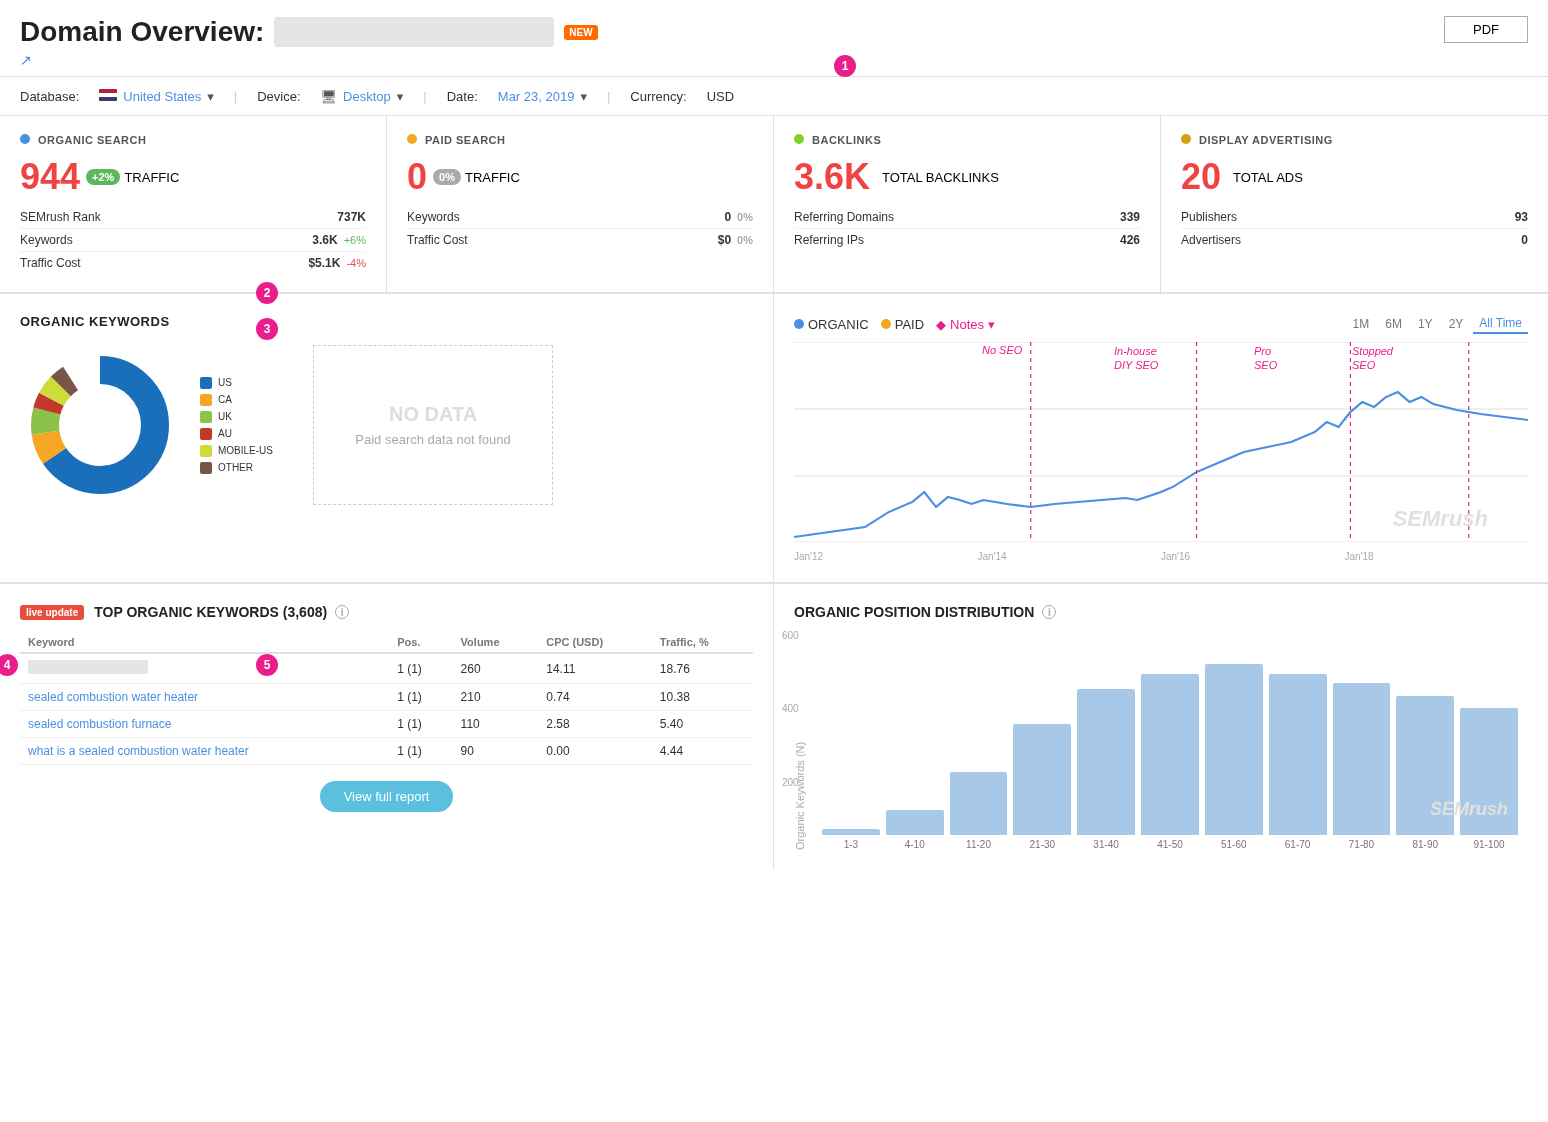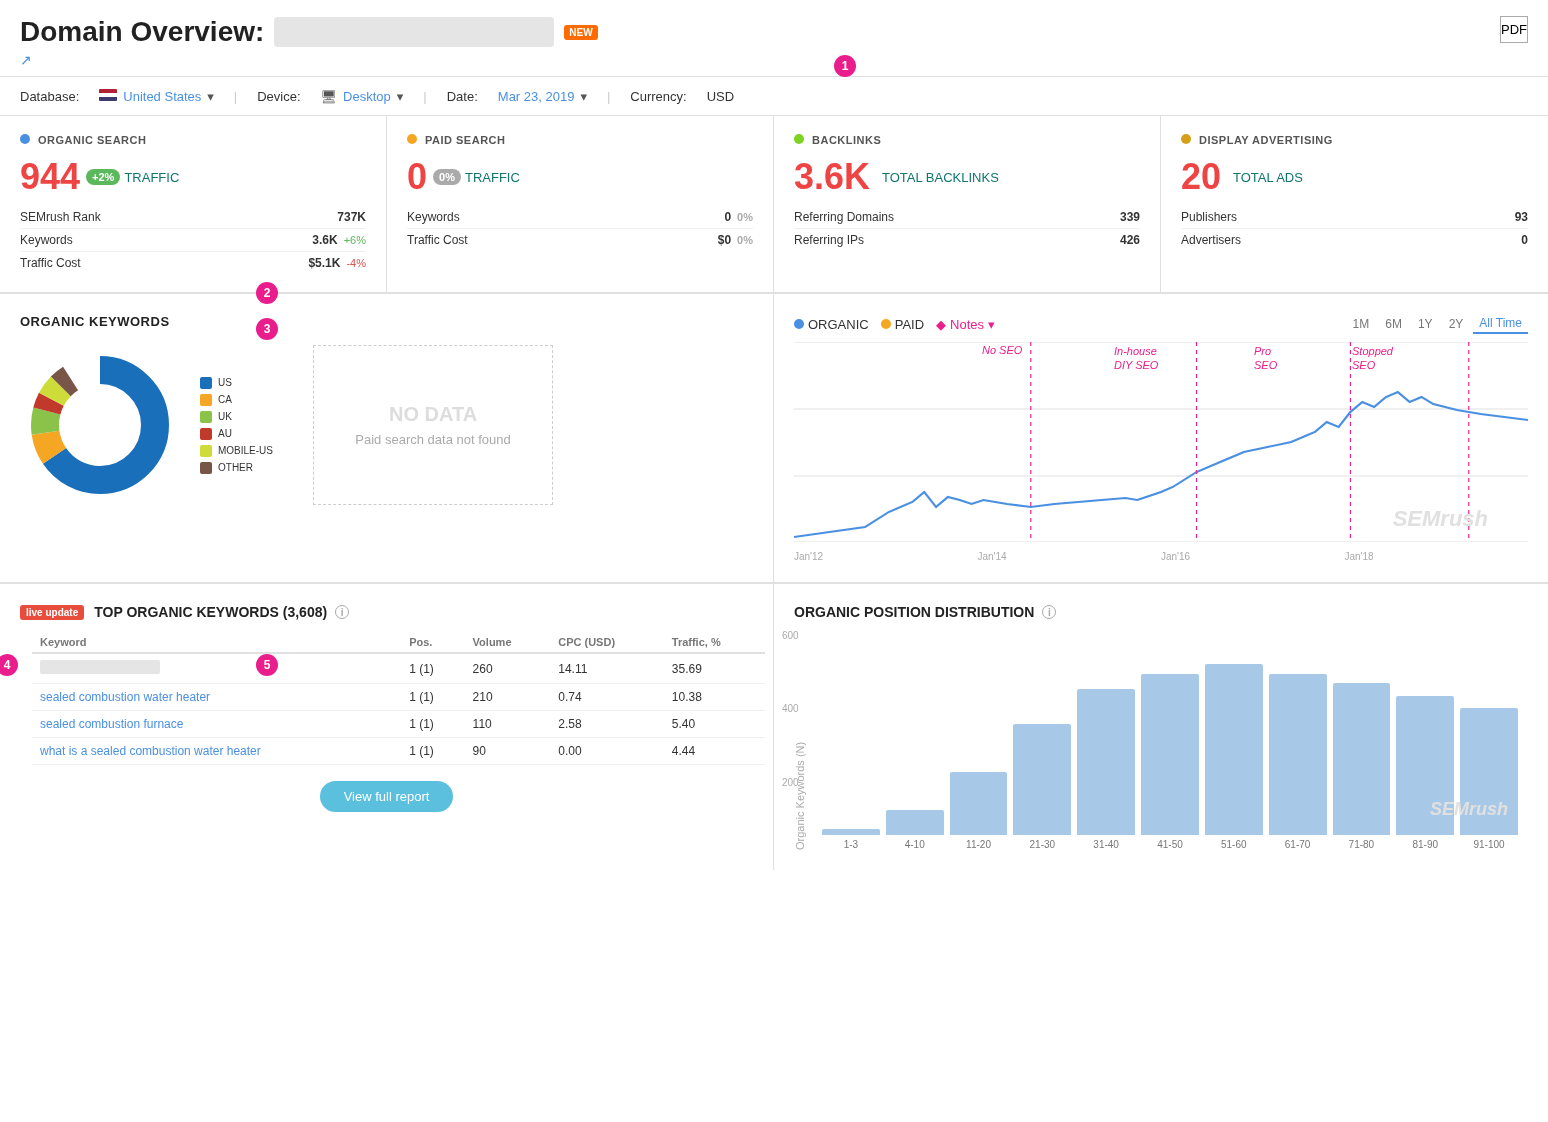--- a/index.html
+++ b/index.html
@@ -3,21 +3,21 @@
   <meta charset="utf-8">
   <style>
     * { box-sizing: border-box; margin: 0; padding: 0; }
     body { font-family: Arial, sans-serif; font-size: 13px; color: #333; background: #fff; width: 1548px; }
 
     .header { padding: 16px 20px 8px 20px; }
     .header h1 { font-size: 28px; font-weight: 700; color: #222; display: inline-flex; align-items: center; gap: 10px; text-align: right; }
     .domain-blur { display: inline-block; width: 280px; height: 30px; background: #ccc; border-radius: 4px; opacity: 0.5; vertical-align: middle; }
     .new-badge { background: #ff6b00; color: white; font-size: 10px; font-weight: 700; padding: 2px 5px; border-radius: 3px; }
     .external-link { font-size: 14px; color: #4a90e2; cursor: pointer; }
-    .pdf-btn { float: right; border: 1px solid #aaa; padding: 5px 0; font-size: 13px; cursor: pointer; background: #fff; }
+    .pdf-btn { float: right; border: 1px solid #aaa; padding: 5px 28px; font-size: 13px; cursor: pointer; background: #fff; }
 
     .toolbar { display: flex; align-items: center; gap: 20px; padding: 8px 20px; border-top: 1px solid #e0e0e0; border-bottom: 1px solid #e0e0e0; font-size: 13px; }
     .toolbar-item { display: flex; gap: 6px; color: #555; }
     .toolbar-item a { color: #4a90e2; text-decoration: none; display: flex; align-items: center; gap: 4px; }
     .separator { color: #ccc; }
     .flag { width: 18px; height: 12px; background: linear-gradient(#B22234 33%, #fff 33%, #fff 66%, #3C3B6E 66%); border-radius: 1px; }
 
     .metrics-row { display: grid; grid-template-columns: 1fr 1fr 1fr 1fr; border-bottom: 2px solid #e0e0e0; }
     .metric-panel { padding: 18px 20px; border-right: 1px solid #e0e0e0; }
     .metric-panel:last-child { border-right: none; }
@@ -25,21 +25,21 @@
     .dot { width: 10px; height: 10px; border-radius: 50%; display: inline-block; }
     .dot-blue { background: #4a90e2; }
     .dot-orange { background: #f5a623; }
     .dot-green { background: #7ed321; }
     .dot-gold { background: #d4a017; }
 
     .big-number { font-size: 36px; font-weight: 700; color: #ef4444; }
     .traffic-badge { display: inline-flex; align-items: center; gap: 4px; font-size: 11px; font-weight: 700; padding: 2px 6px; border-radius: 10px; margin-left: 6px; }
     .badge-green { background: #5cb85c; color: #fff; }
     .badge-gray { background: #aaa; color: #fff; }
-    .traffic-label { font-size: 13px; color: #0f766e; margin-left: 4px; }
+    .traffic-label { font-size: 13px; color: #000000; margin-left: 4px; }
 
     .metric-stats { margin-top: 8px; }
     .stat-row { display: flex; justify-content: space-between; align-items: center; padding: 4px 0; border-bottom: 1px solid #f0f0f0; font-size: 12px; }
     .stat-row:last-child { border-bottom: none; }
     .stat-value { font-weight: 600; color: #333; }
     .stat-change-pos { color: #5cb85c; font-size: 11px; }
     .stat-change-neg { color: #d9534f; font-size: 11px; }
 
     .content-area { display: grid; grid-template-columns: 1fr 1fr; gap: 0; border-bottom: 2px solid #e0e0e0; }
     .left-panel { padding: 20px; border-right: 1px solid #e0e0e0; }
@@ -66,21 +66,21 @@
     .time-btn.active { color: #4a90e2; border-bottom: 2px solid #4a90e2; }
 
     .bottom-area { display: grid; grid-template-columns: 1fr 1fr; gap: 0; }
     .keywords-panel { padding: 20px; border-right: 1px solid #e0e0e0; }
     .distribution-panel { padding: 20px; }
 
     .live-badge { background: #e74c3c; color: white; font-size: 10px; padding: 2px 6px; border-radius: 3px; font-weight: 700; }
     .panel-title { font-size: 14px; font-weight: 700; color: #222; display: inline-flex; align-items: center; gap: 8px; }
     .info-icon { width: 14px; height: 14px; border-radius: 50%; border: 1px solid #aaa; display: inline-flex; align-items: center; justify-content: center; font-size: 10px; color: #aaa; }
 
-    .kw-table { width: 100%; border-collapse: collapse; margin-top: 12px; margin-left: 12px; }
+    .kw-table { width: 100%; border-collapse: collapse; margin-top: 12px; }
     .kw-table th { text-align: left; font-size: 11px; color: #777; font-weight: 600; padding: 4px 8px; border-bottom: 2px solid #e0e0e0; }
     .kw-table td { padding: 6px 8px; font-size: 12px; border-bottom: 1px solid #f0f0f0; }
     .kw-link { color: #4a90e2; text-decoration: none; }
     .kw-blurred { display: inline-block; width: 120px; height: 14px; background: #ccc; border-radius: 2px; opacity: 0.5; }
 
     .view-full-btn { display: block; margin: 16px auto 0; background: #5bc0de; color: white; border: none; padding: 8px 24px; border-radius: 20px; font-size: 13px; cursor: pointer; }
     .bar-chart-inner { display: flex; align-items: flex-end; gap: 8px; height: 200px; padding: 0 10px; }
     .bar-col { display: flex; flex-direction: column; align-items: center; gap: 4px; flex: 1; }
     .bar { background: #a8c8e8; border-radius: 2px 2px 0 0; width: 100%; }
     .bar-label { font-size: 10px; color: #777; }
@@ -389,21 +389,21 @@
             <th>CPC (USD)</th>
             <th>Traffic, %</th>
           </tr>
         </thead>
         <tbody id="keywords-table-body">
         <tr>
               <td><span class="kw-blurred"></span></td>
               <td>1 (1)</td>
               <td>260</td>
               <td>14.11</td>
-              <td>35.69</td>
+              <td>18.76</td>
             </tr>
             <tr>
               <td><a href="#" class="kw-link">sealed combustion water heater</a></td>
               <td>1 (1)</td>
               <td>210</td>
               <td>0.74</td>
               <td>10.38</td>
             </tr>
             <tr>
               <td><a href="#" class="kw-link">sealed combustion furnace</a></td>

